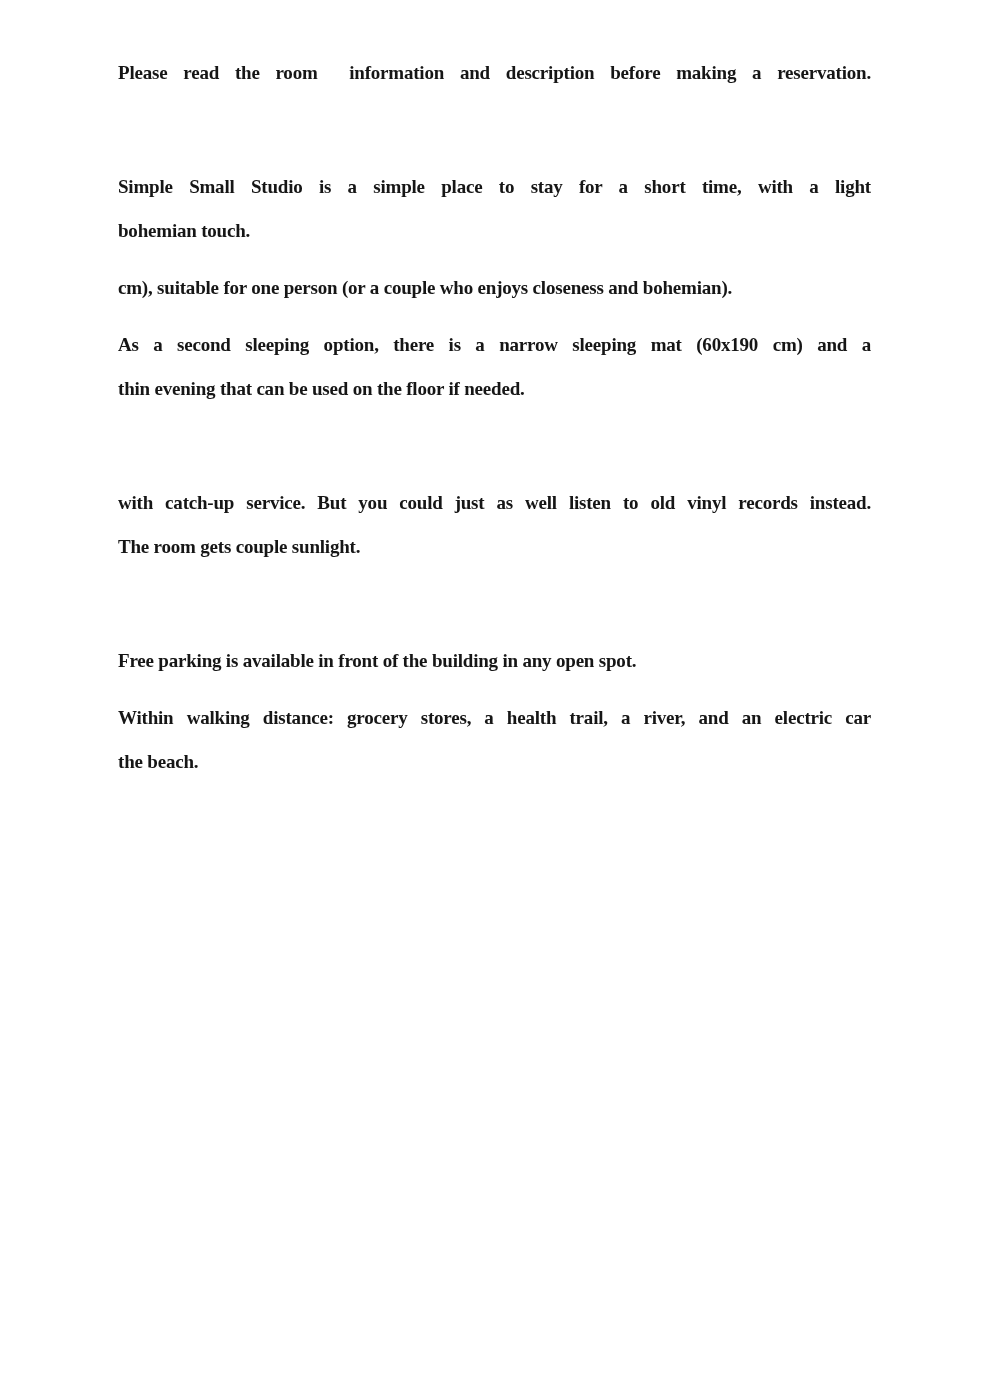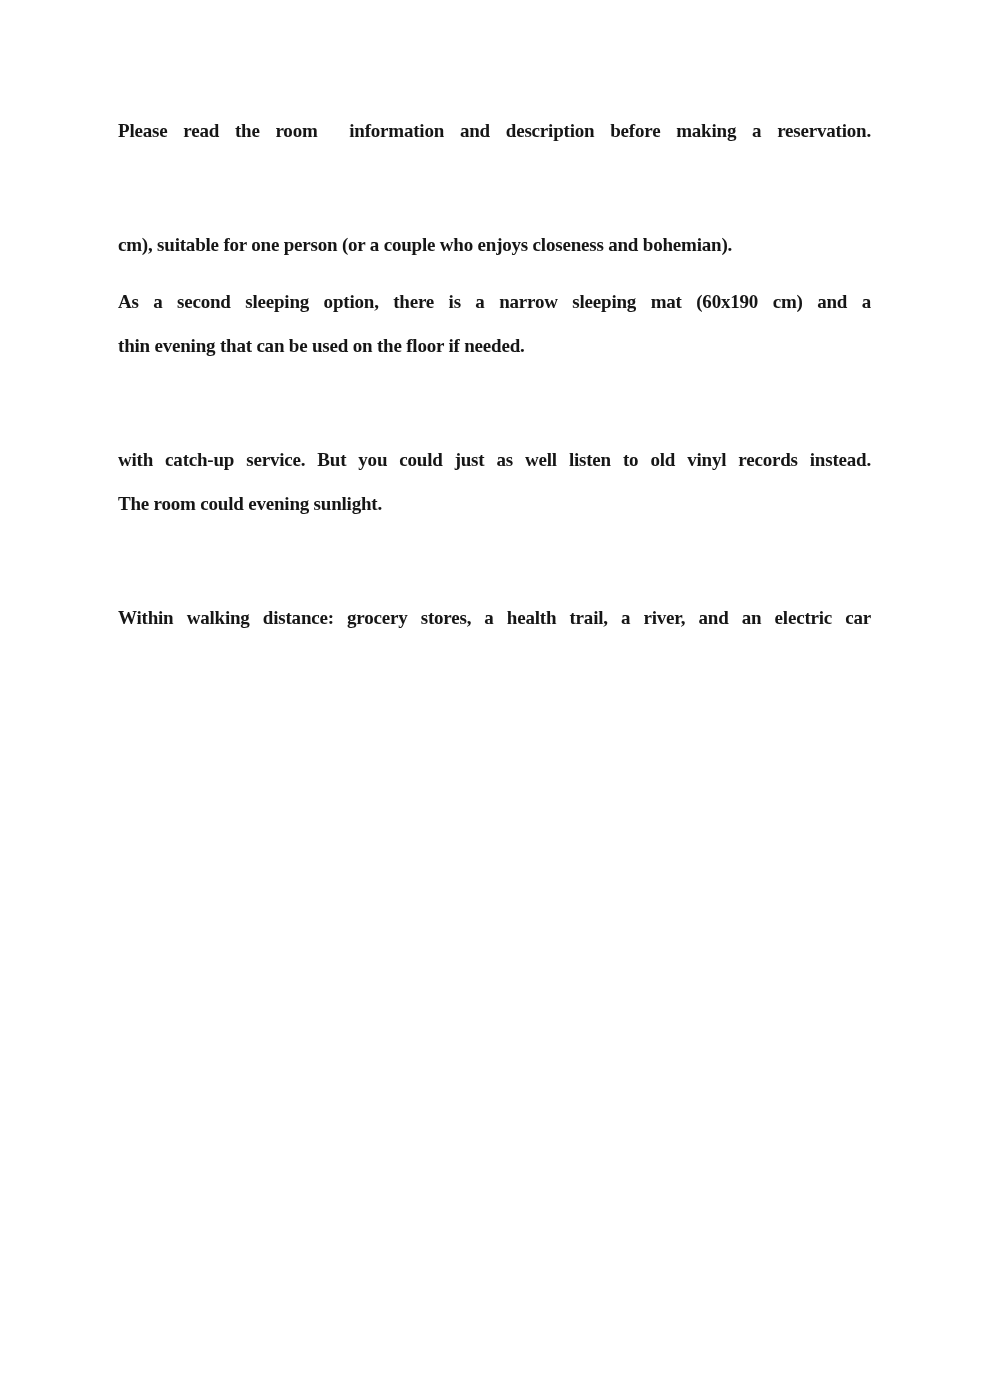--- a/index.html
+++ b/index.html
@@ -6,21 +6,21 @@
     margin: 0;
     padding: 0;
     background: #ffffff;
   }
   .page {
     position: relative;
     width: 990px;
     height: 1400px;
     background: #ffffff;
     box-sizing: border-box;
-    padding: 109px 119px 0 118px;
+    padding: 51px 119px 0 118px;
     font-family: "Liberation Serif", "DejaVu Serif", serif;
     font-weight: 700;
     font-size: 19px;
     color: #161616;
     overflow: hidden;
   }
   .section + .section {
     margin-top: 70px;
   }
   .paragraph + .paragraph {
@@ -44,34 +44,42 @@
 <div class="page">
 
   <div class="section">
     <div class="paragraph">
       <div class="line">Please read the room&nbsp; information and description before making a reservation.</div>
     </div>
   </div>
 
   <div class="section">
     <div class="paragraph">
+      <div class="line">Simple Small Studio is a simple place to stay for a short time, with a light</div>
+      <div class="line last">bohemian touch.</div>
+    </div>
+    <div class="paragraph">
       <div class="line last">cm), suitable for one person (or a couple who enjoys closeness and bohemian).</div>
     </div>
     <div class="paragraph">
       <div class="line">As a second sleeping option, there is a narrow sleeping mat (60x190 cm) and a</div>
       <div class="line last">thin evening that can be used on the floor if needed.</div>
     </div>
   </div>
 
   <div class="section">
     <div class="paragraph">
       <div class="line">with catch-up service. But you could just as well listen to old vinyl records instead.</div>
-      <div class="line last">The room could evening sunlight.</div>
+      <div class="line last">The room gets couple sunlight.</div>
     </div>
   </div>
 
   <div class="section">
     <div class="paragraph">
+      <div class="line last">Free parking is available in front of the building in any open spot.</div>
+    </div>
+    <div class="paragraph">
       <div class="line">Within walking distance: grocery stores, a health trail, a river, and an electric car</div>
+      <div class="line last">the beach.</div>
     </div>
   </div>
 
 </div>
 
 </body></html>

